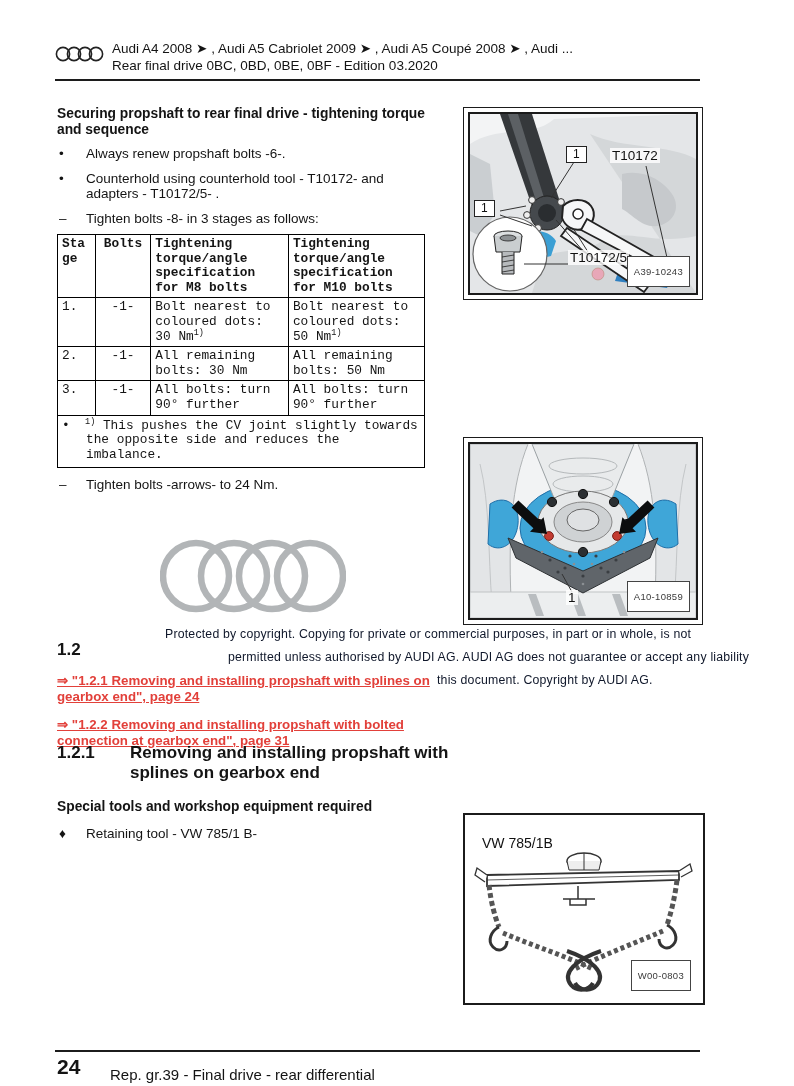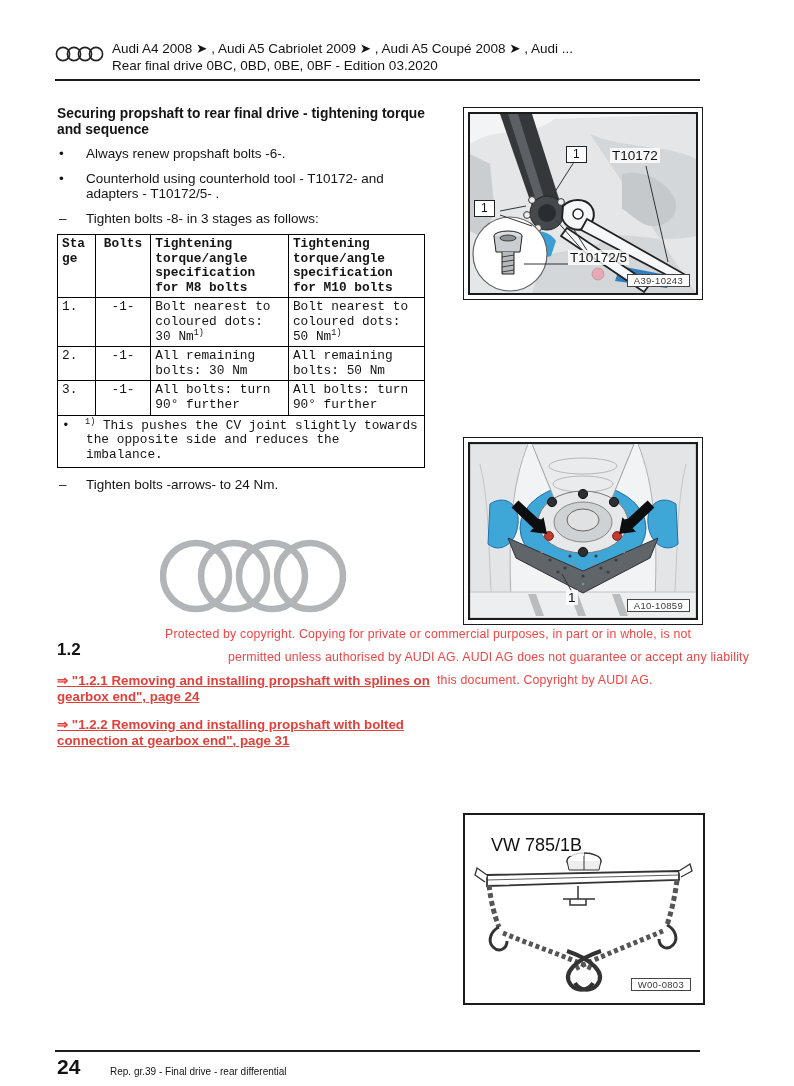--- a/index.html
+++ b/index.html
@@ -20,50 +20,50 @@
   table.tq{border-collapse:collapse;width:368px;font-size:12.8px;line-height:14.6px;margin-top:8px;}
   table.tq th,table.tq td{border:1px solid #000;padding:2px 4px;vertical-align:top;text-align:left;font-family:Liberation Mono, monospace;}
   table.tq th{font-weight:bold;}
   table.tq .ctr{text-align:center;margin-left:40px;}
   .cw1{width:34px;} .cw2{width:50px;} .cw3{width:140px;} .cw4{width:138px;margin-left:40px;}
   sup.sn{font-size:8.5px;vertical-align:super;line-height:0;}
   .fnwrap{padding-left:24px;text-indent:-24px;padding-top:1px;padding-bottom:3px;}
   .heat{margin-top:26px;}
 
   
-  .wm{position:absolute;color:#ef4444;font-size:12.3px;letter-spacing:.2px;white-space:nowrap;z-index:1;}
+  .wm{position:absolute;color:#0f172a;font-size:12.3px;letter-spacing:.2px;white-space:nowrap;z-index:1;}
   .rings-wm{position:absolute;left:160px;top:537px;z-index:1;}
 
   
   .secblock{position:absolute;left:57px;z-index:2;}
   .sech{display:flex;font-weight:bold;font-size:17px;line-height:20px;}
   .sech .num{width:73px;flex:none;}
   .sech .ttl{width:330px;}
   .xref{display:block;color:#e2403a;font-weight:bold;font-size:13.3px;line-height:15.5px;
         text-decoration:underline;width:392px;margin-top:13px;cursor:pointer;}
   .tools-h{font-weight:bold;font-size:13.8px;margin-top:16px;}
   .tool-li{display:flex;margin-top:12px;font-size:13.5px;}
   .tool-li .mk{width:27px;flex:none;padding-left:2px;}
 
   
   .fig{position:absolute;left:463px;width:238px;border:1.6px solid #1b1b1b;background:#fff;z-index:2;}
   .fig .inner{position:absolute;inset:4px;border:2px solid #1b1b1b;overflow:hidden;background:#fff;}
   .fig.single{border-width:2.2px;}
   .fig.single .inner{border:none;inset:2px;}
   .fig svg{display:block;width:100%;height:100%;}
   .figref{position:absolute;border:1px solid #444;background:#fff;color:#3a3a3a;
-          font-size:9.5px;padding:0 6px;letter-spacing:.3px;}
+          font-size:9.5px;padding:9px 6px;letter-spacing:.3px;}
   .callout{position:absolute;border:1.3px solid #222;background:#fff;font-size:12px;
            padding:0 6px;color:#111;line-height:15px;}
   .figlabel{position:absolute;background:#ffffffcc;font-size:13.5px;color:#111;padding:0 2px;}
 
   
   .ftr-rule{position:absolute;left:55px;top:1050px;width:645px;height:2px;background:#1c1c1c;}
   .ftr-num{position:absolute;left:57px;top:1055px;font-size:21px;font-weight:bold;}
-  .ftr-txt{position:absolute;left:110px;top:1066px;font-size:10px;}
+  .ftr-txt{position:absolute;left:110px;top:1066px;font-size:15px;}
 </style>
 </head>
 <body>
 
 <div class="page">
 
   <svg class="logo-svg" width="49" height="18" viewBox="0 0 49 18">
     <circle cx="8" cy="9" r="6.6" fill="none" stroke="#222" stroke-width="1.6"></circle>
     <circle cx="19" cy="9" r="6.6" fill="none" stroke="#222" stroke-width="1.6"></circle>
     <circle cx="30" cy="9" r="6.6" fill="none" stroke="#222" stroke-width="1.6"></circle>
@@ -148,20 +148,31 @@
   <div class="wm" style="left:437px;top:673px;">this document. Copyright by AUDI AG.</div>
 
   <div class="secblock" style="top:640px;width:420px;">
     <div class="sech">
       <span class="num">1.2</span>
     </div>
     <a class="xref">⇒ "1.2.1 Removing and installing propshaft with splines on gearbox end", page 24</a>
     <a class="xref">⇒ "1.2.2 Removing and installing propshaft with bolted connection at gearbox end", page 31</a>
   </div>
 
+  <div class="secblock" style="top:743px;width:420px;">
+    <div class="sech">
+      <span class="num">1.2.1</span>
+      <span class="ttl">Removing and installing propshaft with splines on gearbox end</span>
+    </div>
+    <div class="tools-h">Special tools and workshop equipment required</div>
+    <div class="tool-li">
+      <span class="mk">♦</span>
+      <span class="tx">Retaining tool - VW 785/1 B-</span>
+    </div>
+  </div>
 
   <div class="fig" style="top:107px;height:191px;">
     <div class="inner">
       <svg viewBox="0 0 226 179" preserveAspectRatio="none">
         <rect width="226" height="179" fill="#f3f4f5"></rect>
         <path d="M0,30 C30,10 62,25 84,5 L226,0 L226,179 L0,179 Z" fill="#e4e6e8"></path>
         <path d="M120,20 C152,35 200,30 226,45 L226,122 C182,132 152,112 132,127 C112,142 82,132 72,147 L62,179 L226,179 Z" fill="#d4d7d9"></path>
         <path d="M152,60 C172,55 192,65 202,80 C212,95 202,110 187,112 C172,114 162,100 152,95 Z" fill="#c6c9cc"></path>
         <path d="M0,40 L20,50 L25,100 L10,122 L0,117 Z" fill="#caced1"></path>
         <path d="M55,120 C65,114 80,117 86,127 L81,142 C71,145 59,140 53,132 Z" fill="#3b9fd4"></path>
@@ -275,21 +286,21 @@
         <path d="M111,69 L111,82 M96,82 L128,82 M103,82 L103,88 L119,88 L119,82" fill="none" stroke="#333" stroke-width="1.5"></path>
         <path d="M22,68 C24,86 28,100 32,110" fill="none" stroke="#555" stroke-width="5" stroke-dasharray="5 3"></path>
         <path d="M210,63 C208,80 204,96 200,108" fill="none" stroke="#555" stroke-width="5" stroke-dasharray="5 3"></path>
         <path d="M32,110 C24,114 20,124 26,130 C32,136 40,132 40,124" fill="none" stroke="#333" stroke-width="3"></path>
         <path d="M200,108 C208,112 212,122 206,128 C200,134 192,130 192,122" fill="none" stroke="#333" stroke-width="3"></path>
         <path d="M36,116 C64,128 96,138 126,152" fill="none" stroke="#555" stroke-width="5" stroke-dasharray="4 3"></path>
         <path d="M196,114 C168,126 136,138 108,152" fill="none" stroke="#555" stroke-width="5" stroke-dasharray="4 3"></path>
         <path d="M100,134 C124,142 140,156 130,168 C124,175 112,174 108,166" fill="none" stroke="#333" stroke-width="4"></path>
         <path d="M134,134 C110,142 94,156 104,168 C110,175 122,174 126,166" fill="none" stroke="#333" stroke-width="4"></path>
       </svg>
-      <span class="figlabel" style="left:22px;top:18px;font-size:18px;text-align:right;">VW 785/1B</span>
+      <span class="figlabel" style="left:13px;top:18px;font-size:14px;text-align:right;">VW 785/1B</span>
       <span class="figref" style="right:10px;bottom:10px;">W00-0803</span>
     </div>
   </div>
 
   <div class="ftr-rule"></div>
   <div class="ftr-num">24</div>
   <div class="ftr-txt">Rep. gr.39 - Final drive - rear differential</div>
 
 </div>
 

